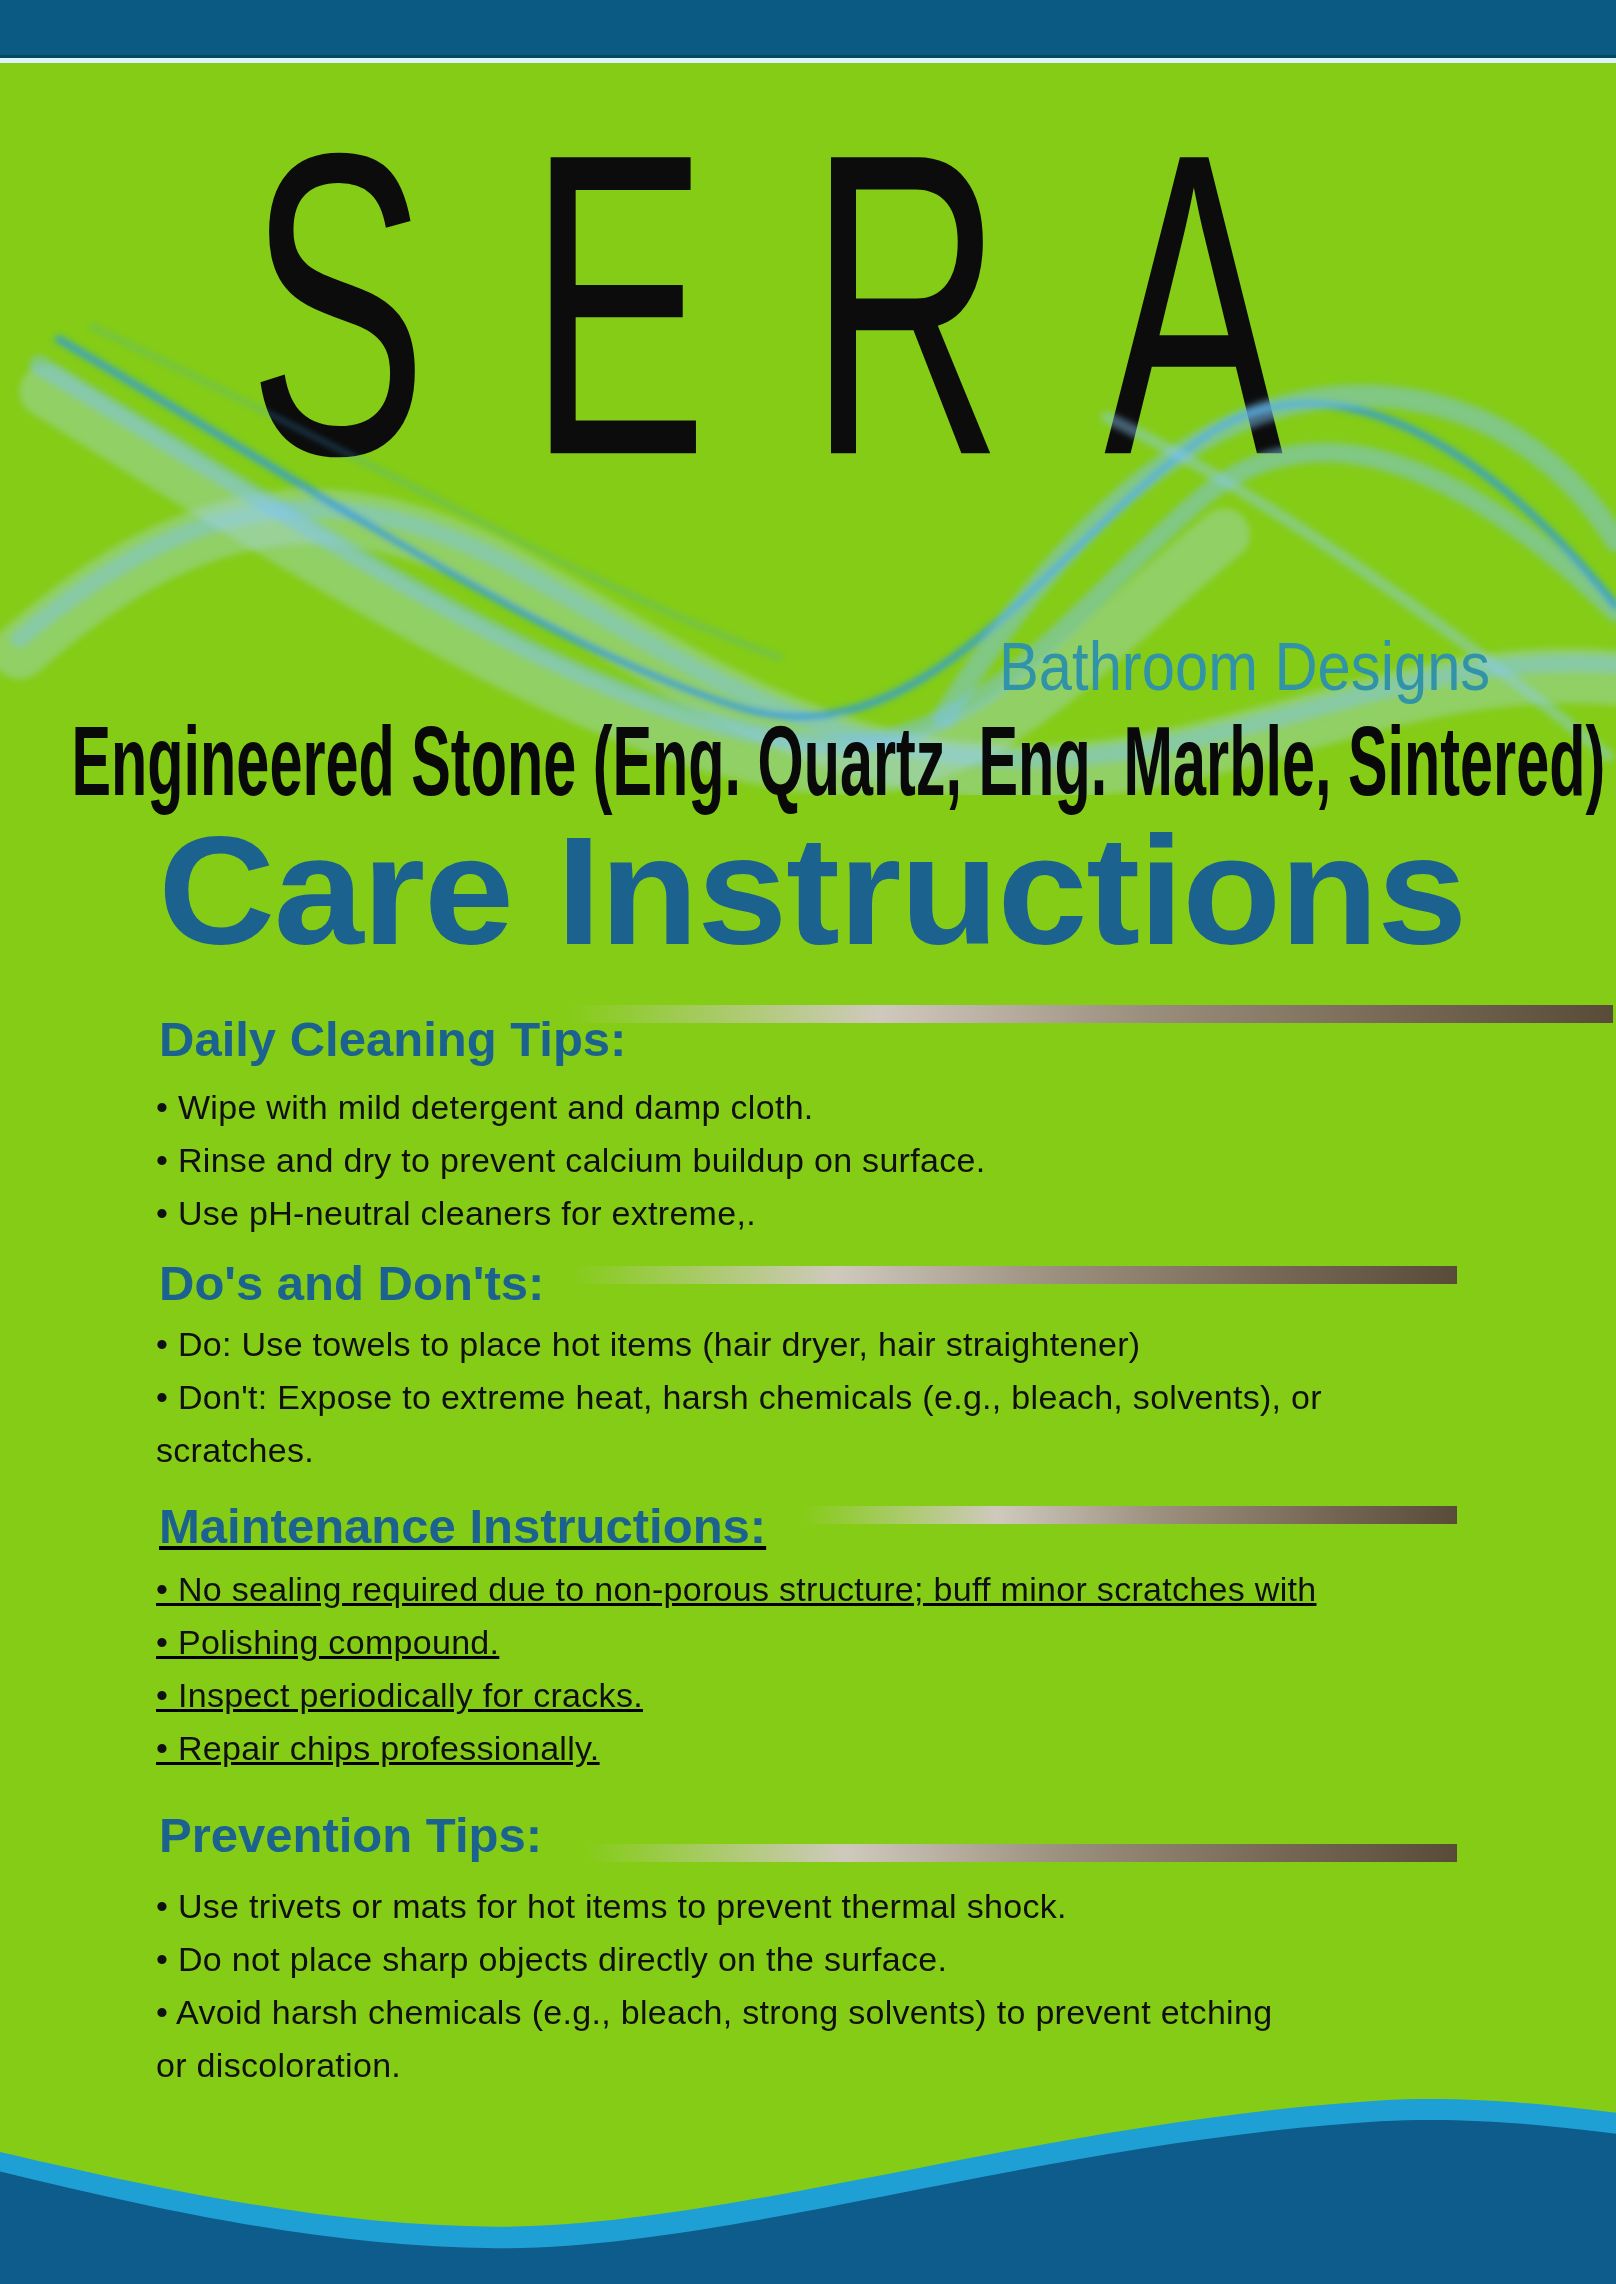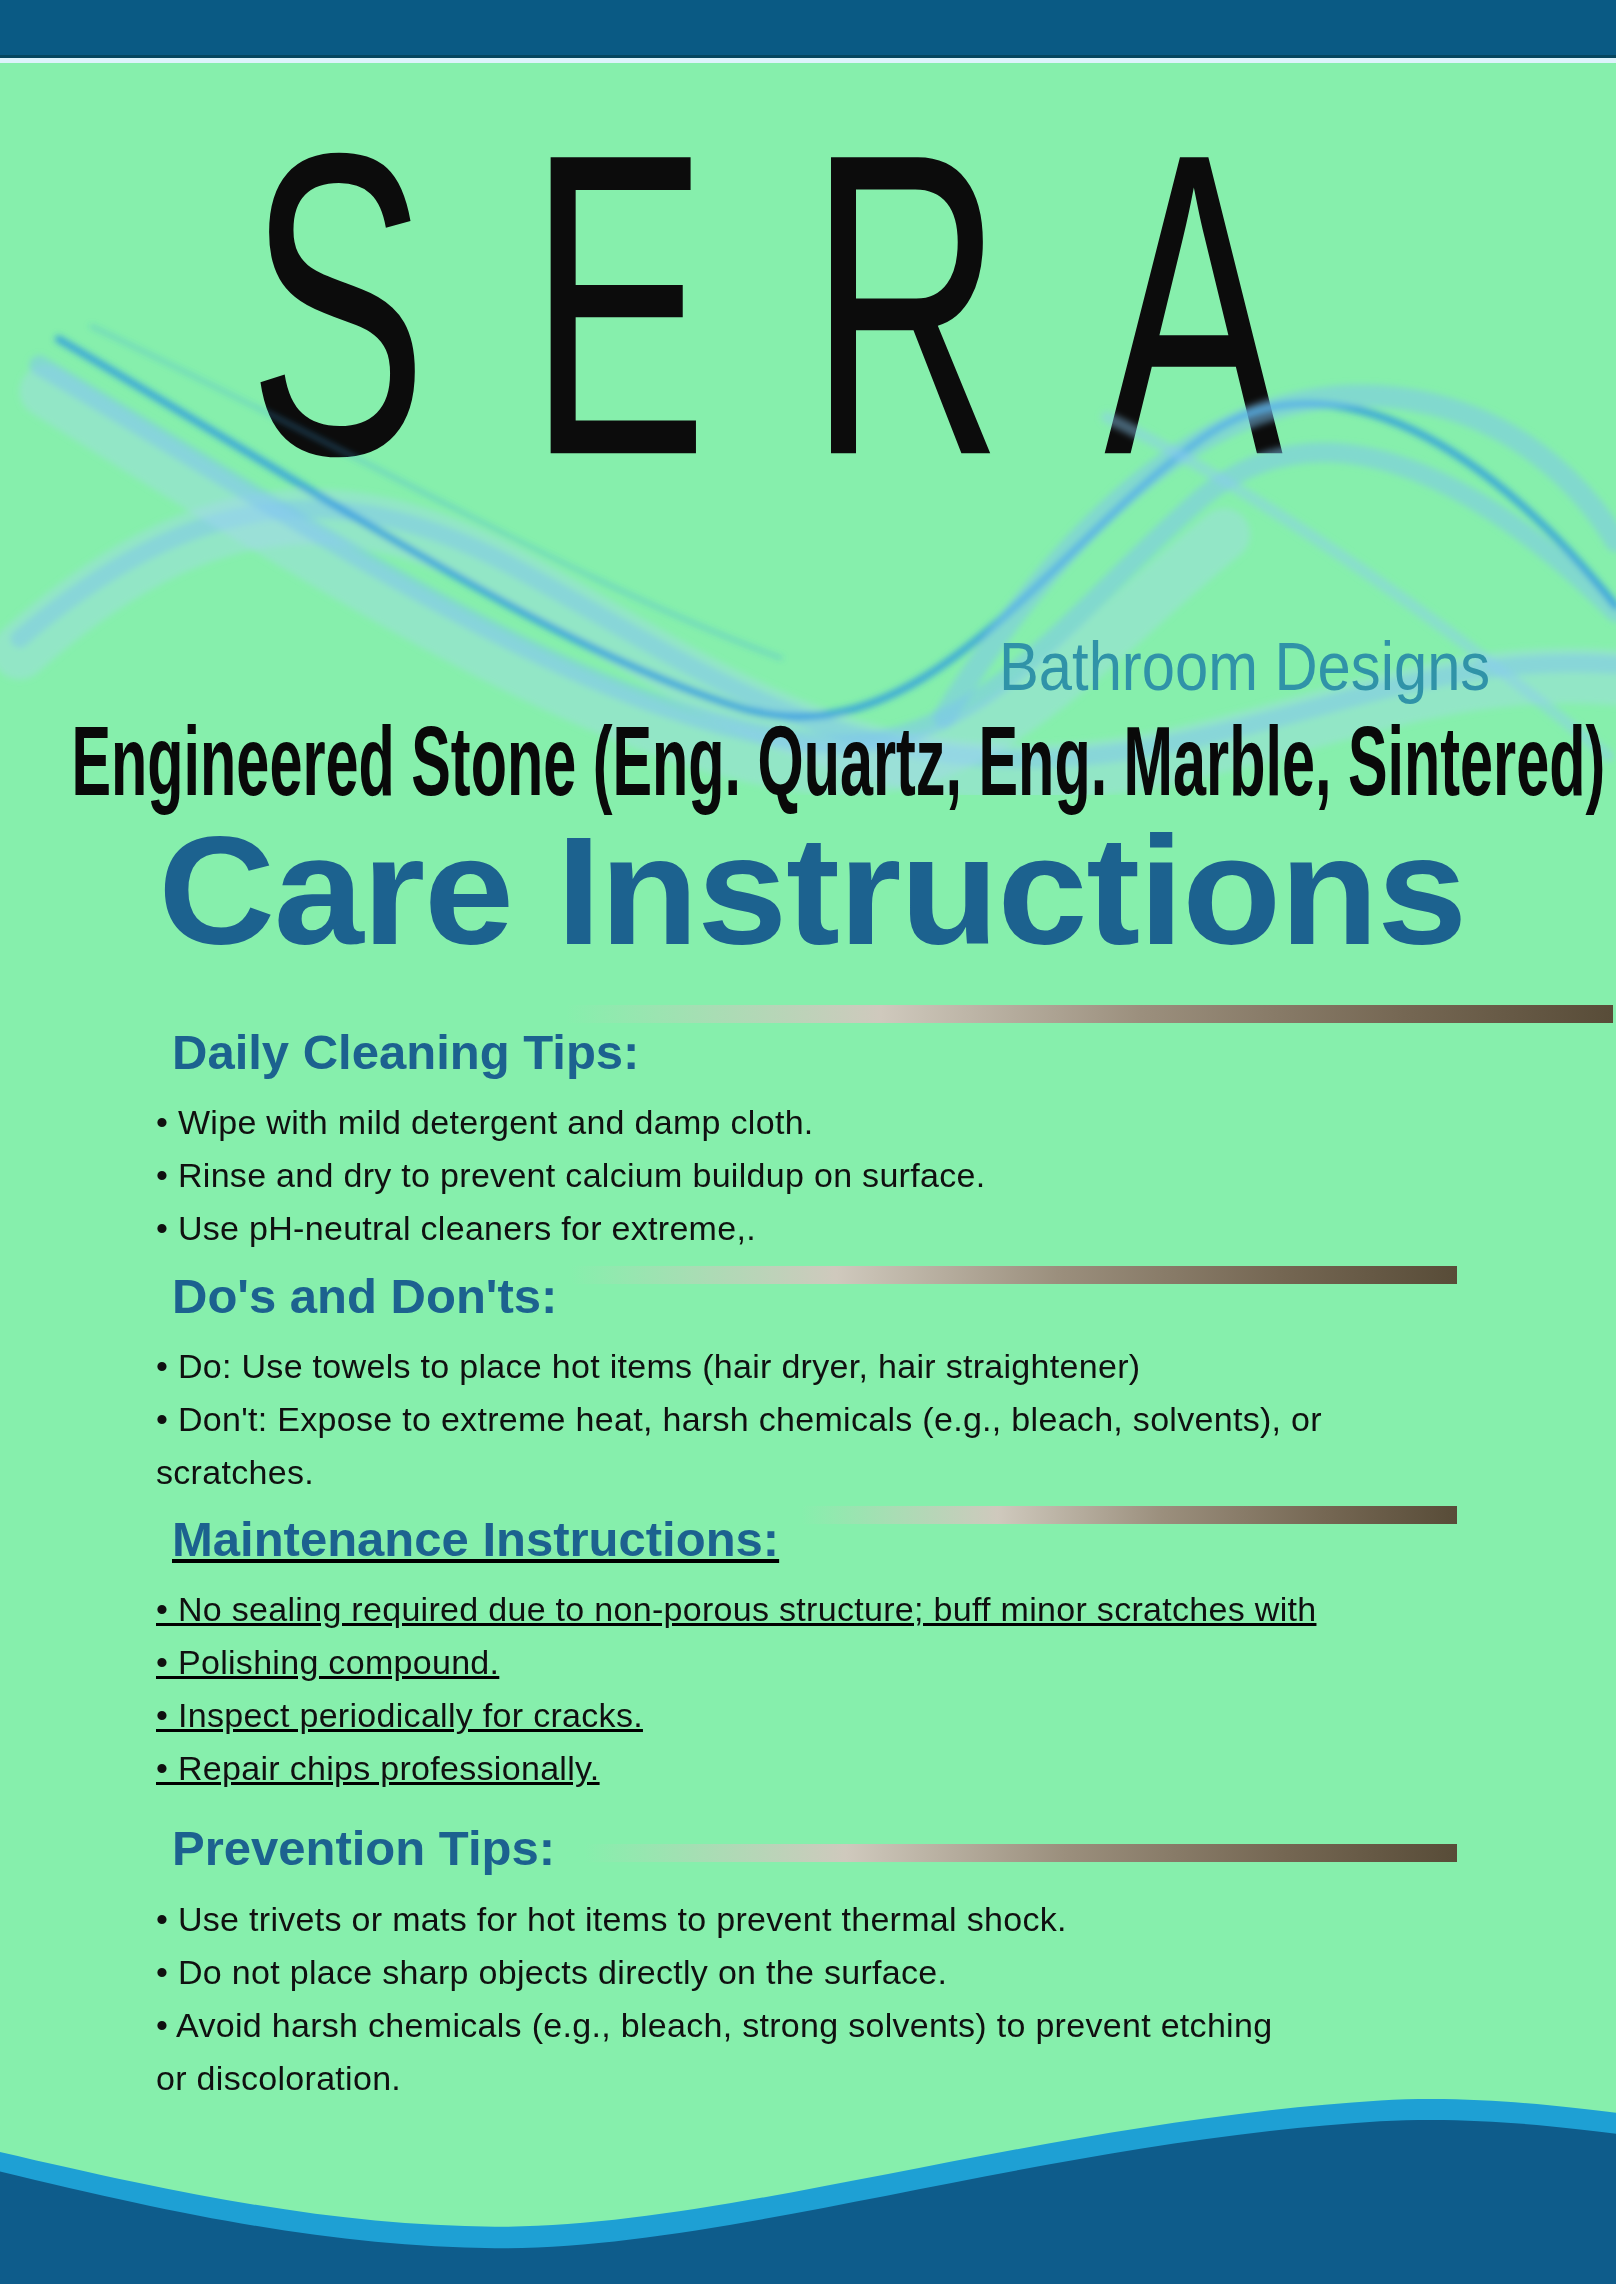--- a/index.html
+++ b/index.html
@@ -1,19 +1,19 @@
 <!DOCTYPE html>
 <html style="font-size:10.4px"><head>
 <meta charset="utf-8">
 <style>
   html,body{margin:0;padding:0;background:#ffffff;}
   .page{
     position:relative;
     width:1616px;height:2284px;
-    background:#86efac;
+    background:#84cc16;
     overflow:hidden;
     font-family:"Liberation Sans", sans-serif;
   }
   
   .topbar{
     position:absolute;left:0;top:0;width:1616px;height:55px;
     background:#0a5a84;
     border-bottom:3.3px solid #06465f;
   }
   .topbar-accent{
@@ -42,21 +42,21 @@
   }
   
   .title-svg{position:absolute;left:153px;top:804px;width:1322px;height:195px;}
   .title-svg text{
     font-family:"Liberation Sans", sans-serif;
     font-size:238px;font-weight:700;fill:#1c628f;letter-spacing:-2px;
   }
   
   .sec{position:absolute;left:156px;width:1400px;}
   .sec h2{
-    position:relative;z-index:2;margin:16px;
+    position:relative;z-index:2;margin:3px;
     font-size:49px;font-weight:700;color:#1c628f;line-height:55px;
     letter-spacing:0;
   }
   .bar{
     position:absolute;z-index:1;height:18px;
     background:linear-gradient(to right,
       rgba(255,255,255,0) 0%,
       #cfc9bd 30%,
       #9b8f7d 55%,
       #756753 80%,

